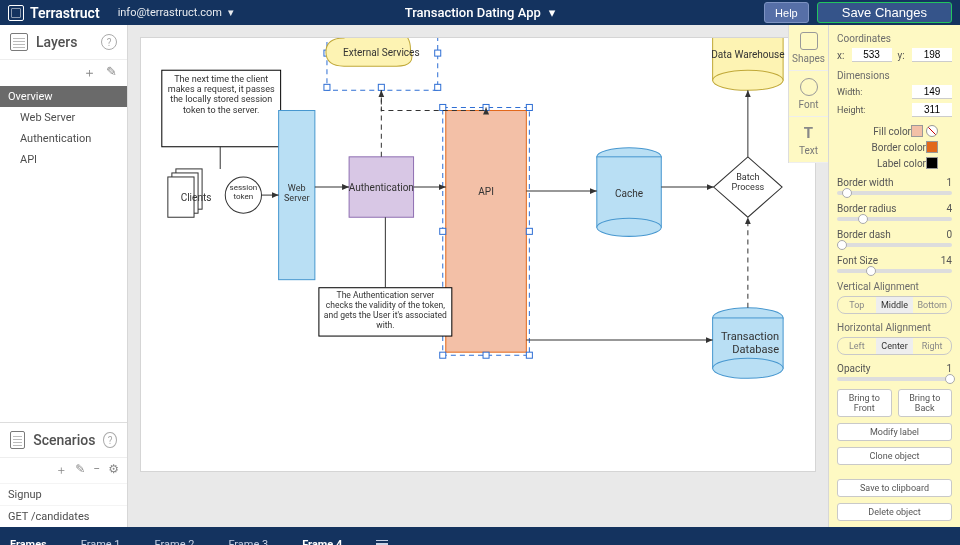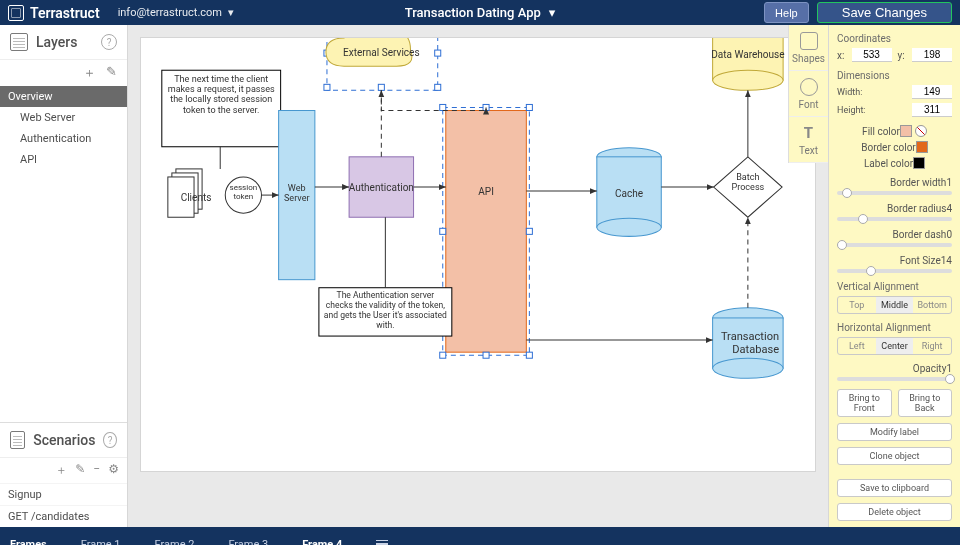--- a/index.html
+++ b/index.html
@@ -51,27 +51,27 @@
   .burger span{width:12px;height:1.5px;background:#c9d3e6}
 
   .right{width:132px;background:#fef9c3;border-left:1px solid #d7d7d7;padding:8px 8px;font-size:10px;color:#555;overflow:auto}
   .right .sec{margin-bottom:8px}
   .sec-title{font-size:10px;color:#6b6b6b;margin-bottom:4px}
   .coord-row{display:flex;gap:6px;align-items:center}
   .coord-row label{width:10px}
   .num{border:none;border-bottom:1px solid #ccc;width:40px;text-align:center;font-size:10px;padding:1px 0}
   .dim-row{display:flex;gap:0;align-items:center;margin-top:4px}
   .dim-row label{font-size:9px;flex:1}
-  .color-row{display:flex;align-items:center;justify-content:center;margin:4px 0}
+  .color-row{display:flex;align-items:center;justify-content:flex-end;margin:4px 14px}
   .sw{width:12px;height:12px;border:1px solid #999}
   .sw2{display:flex;gap:3px}
   .slider{height:4px;background:#ddd;border-radius:2px;position:relative;margin-top:3px}
   .slider::after{content:"";position:absolute;width:8px;height:8px;border-radius:50%;background:#fff;border:1px solid #aaa;top:-3px;left:var(--p,10%)}
-  .val-row{display:flex;justify-content:flex-end;margin-top:6px}
-  .seg{display:flex;border:1px solid #c9c9c9;border-radius:3px;overflow:hidden;margin-top:3px}
+  .val-row{display:flex;justify-content:space-between;margin-top:6px}
+  .seg{display:flex;border:1px solid #c9c9c9;border-radius:8px;overflow:hidden;margin-top:3px}
   .seg span{flex:1;text-align:center;padding:3px 0;font-size:9px;color:#888;cursor:pointer}
   .seg span.active{background:#eee;color:#333}
   .btn-row{display:flex;gap:6px;margin-top:4px}
   .rbtn{flex:1;border:1px solid #c9c9c9;background:#fff;border-radius:3px;padding:3px 0;font-size:9px;cursor:pointer;text-align:center}
   .rbtn.full{width:100%}
 
   
   .dashed{stroke-dasharray:5 4}
   .handle{fill:#fff;stroke:#2f6fd4;stroke-width:1}
   .node-text{font-size:10px;fill:#333}

